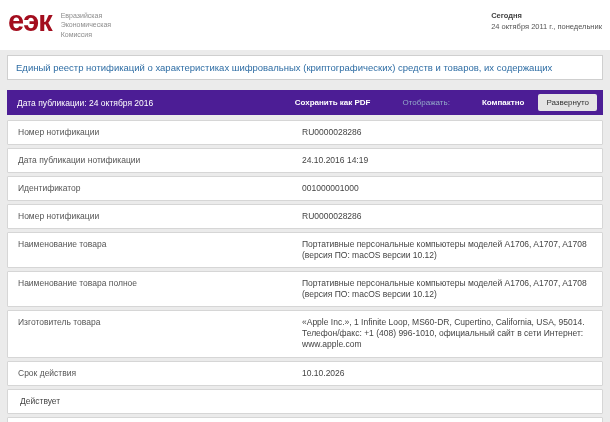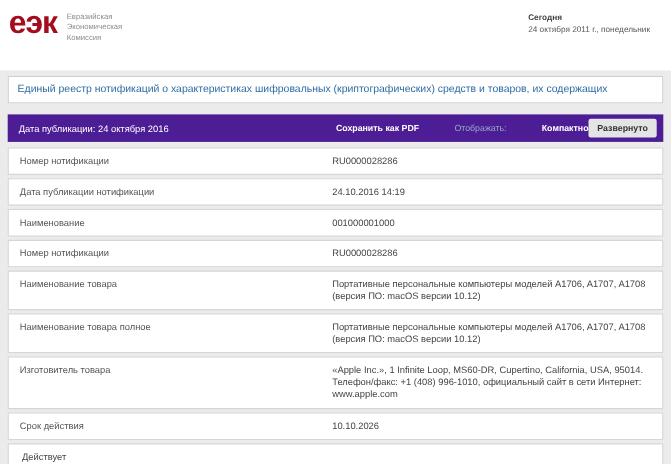--- a/index.html
+++ b/index.html
@@ -7,21 +7,21 @@
     width: 610px; height: 422px;
     overflow: hidden;
     background: #ebebeb;
     font-family: "Liberation Sans", sans-serif;
     color: #444;
   }
   
   .site-header {
     position: relative;
     background: #ffffff;
-    height: 64px;
+    height: 50px;
     padding: 8px 8px 0 8px;
     display: flex;
     align-items: flex-start;
   }
   .logo {
     font-size: 29px;
     font-weight: bold;
     color: #a30d1e;
     line-height: 0.95;
     letter-spacing: -1px;
@@ -30,21 +30,21 @@
   .org-name {
     margin-left: 9px;
     margin-top: 3px;
     font-size: 7px;
     line-height: 1.35;
     color: #8c8c8c;
   }
   .today-block {
     position: absolute;
     top: 10px;
-    right: 19px;
+    right: 8px;
     font-size: 7.5px;
     line-height: 1.5;
     color: #555;
   }
   .today-block .today-label { font-weight: bold; color: #3f3f3f; }
   
   .main { padding: 5px 7px 0 7px; }
   .registry-title {
     background: #fff;
     border: 1px solid #cfcfcf;
@@ -67,23 +67,24 @@
   .toolbar .spacer { flex: 1; }
   .toolbar .tb-item { font-size: 8px; margin-left: 32px; cursor: pointer; white-space: nowrap; }
   .toolbar .save-pdf { font-weight: bold; }
   .toolbar .display-label { color: #93aac9; cursor: default; }
   .toolbar .compact { font-weight: bold; }
   .toolbar .expanded-btn {
     background: #e4e4e4;
     color: #333;
     border: none;
     border-radius: 2px;
-    font-weight: bold;
+    font-weight: normal;
     font-size: 8px;
     padding: 4px 8px;
+    margin-left: 14px;
     font-family: "Liberation Sans", sans-serif;
     cursor: pointer;
   }
   
   .rows { margin-top: 5px; }
   .row {
     display: flex;
     background: #fff;
     border: 1px solid #d6d6d6;
     border-radius: 1px;
@@ -142,21 +143,21 @@
       <div class="cell-label">Номер нотификации</div>
       <div class="cell-value">RU0000028286</div>
     </div>
 
     <div class="row">
       <div class="cell-label">Дата публикации нотификации</div>
       <div class="cell-value">24.10.2016 14:19</div>
     </div>
 
     <div class="row">
-      <div class="cell-label">Наименование</div>
+      <div class="cell-label">Идентификатор</div>
       <div class="cell-value">001000001000</div>
     </div>
 
     <div class="row">
       <div class="cell-label">Номер нотификации</div>
       <div class="cell-value">RU0000028286</div>
     </div>
 
     <div class="row">
       <div class="cell-label">Наименование товара</div>

